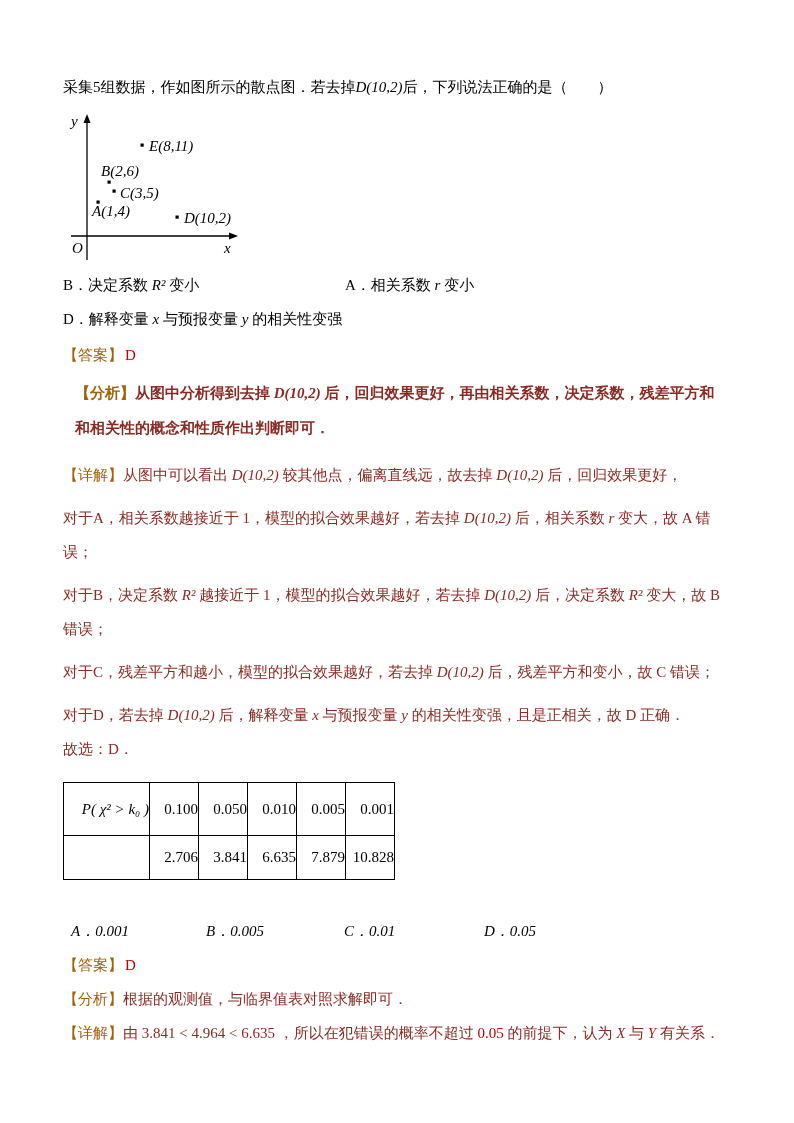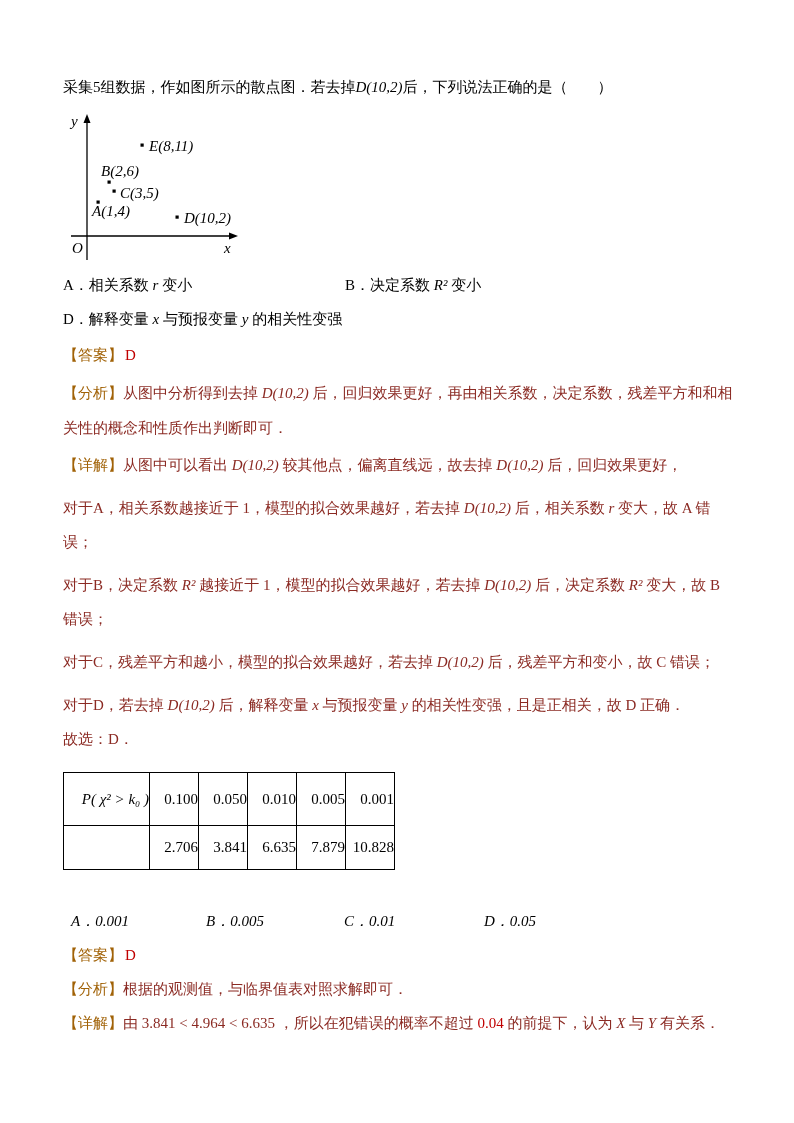--- a/index.html
+++ b/index.html
@@ -3,21 +3,21 @@
 <meta charset="utf-8">
 <style>
   html,body{margin:0;padding:0;background:#e8e8e8;}
   .page{
     width:794px;height:1123px;background:#ffffff;margin:0 auto;position:relative;
     font-family:"Liberation Serif","DejaVu Serif",serif;
     font-size:15px;color:#000;overflow:hidden;
   }
   .content{padding:76px 58px 0 63px;}
   .para{margin:0;line-height:22px;}
-  .wrappara{margin:0;line-height:35px;}
+  .wrappara{margin:12px;line-height:35px;font-weight:bold;}
   .math{font-family:"Liberation Serif","DejaVu Serif",serif;font-style:italic;}
   .seg-red{color:#c00000;}
   .bracket{color:#a16207;}
   .maroon{color:#8b2a23;}
   .ans-letter{color:#c00000;padding-left:2px;}
 
   
   .figure-wrap{margin:14px 0 0 0;height:152px;}
   .figure-wrap svg{display:block;}
   .axis{stroke:#000;stroke-width:1.3;fill:none;}
@@ -76,22 +76,22 @@
 
         <text class="fig-label" x="86" y="39">E(8,11)</text>
         <text class="fig-label" x="38" y="64">B(2,6)</text>
         <text class="fig-label" x="57" y="86">C(3,5)</text>
         <text class="fig-label" x="29" y="104">A(1,4)</text>
         <text class="fig-label" x="121" y="111">D(10,2)</text>
       </svg>
     </div>
 
     <div class="opt-grid-2col">
+      <span class="opt"><span>B．决定系数</span><span class="math"> R² </span><span>变小</span></span>
       <span class="opt"><span>A．相关系数</span><span class="math"> r </span><span>变小</span></span>
-      <span class="opt"><span>B．决定系数</span><span class="math"> R² </span><span>变小</span></span>
       <span class="opt"><span>D．解释变量</span><span class="math"> x </span><span>与预报变量</span><span class="math"> y </span><span>的相关性变强</span></span>
     </div>
 
     <p class="para answer-line"><span class="bracket">【答案】</span><span class="ans-letter">D</span></p>
 
     <p class="wrappara analysis-line maroon"><span class="bracket">【分析】</span><span><span>从图中分析得到去掉</span><span class="math"> D(10,2) </span><span>后，回归效果更好，再由相关系数，决定系数，残差平方和和相关性的概念和性质作出判断即可．</span></span></p>
 
     <p class="detail-p first maroon"><span class="bracket">【详解】</span><span><span>从图中可以看出</span><span class="math"> D(10,2) </span><span>较其他点，偏离直线远，故去掉</span><span class="math"> D(10,2) </span><span>后，回归效果更好，</span></span></p>
     <p class="detail-p maroon"><span>对于A，相关系数越接近于 1，模型的拟合效果越好，若去掉</span><span class="math"> D(10,2) </span><span>后，相关系数</span><span class="math"> r </span><span>变大，故 A 错误；</span></p>
     <p class="detail-p maroon"><span>对于B，决定系数</span><span class="math"> R² </span><span>越接近于 1，模型的拟合效果越好，若去掉</span><span class="math"> D(10,2) </span><span>后，决定系数</span><span class="math"> R² </span><span>变大，故 B 错误；</span></p>
@@ -125,16 +125,16 @@
       <span class="opt">A．0.001</span>
       <span class="opt">B．0.005</span>
       <span class="opt">C．0.01</span>
       <span class="opt">D．0.05</span>
     </div>
 
     <p class="para answer-line" style="margin-top:12px;"><span class="bracket">【答案】</span><span class="ans-letter">D</span></p>
 
     <p class="para maroon" style="margin-top:12px;line-height:22px;"><span class="bracket">【分析】</span><span><span>根据的观测值，与临界值表对照求解即可．</span></span></p>
 
-    <p class="para maroon" style="margin-top:12px;line-height:22px;"><span class="bracket">【详解】</span><span><span>由 3.841 &lt; 4.964 &lt; 6.635 ，所以在犯错误的概率不超过</span><span class="seg-red"> 0.04 </span><span>的前提下，认为</span><span class="math"> X </span><span>与</span><span class="math"> Y </span><span>有关系．</span></span></p>
+    <p class="para maroon" style="margin-top:12px;line-height:22px;"><span class="bracket">【详解】</span><span><span>由 3.841 &lt; 4.964 &lt; 6.635 ，所以在犯错误的概率不超过</span><span class="seg-red"> 0.05 </span><span>的前提下，认为</span><span class="math"> X </span><span>与</span><span class="math"> Y </span><span>有关系．</span></span></p>
 
   </div>
 </div>
 
 </body></html>

